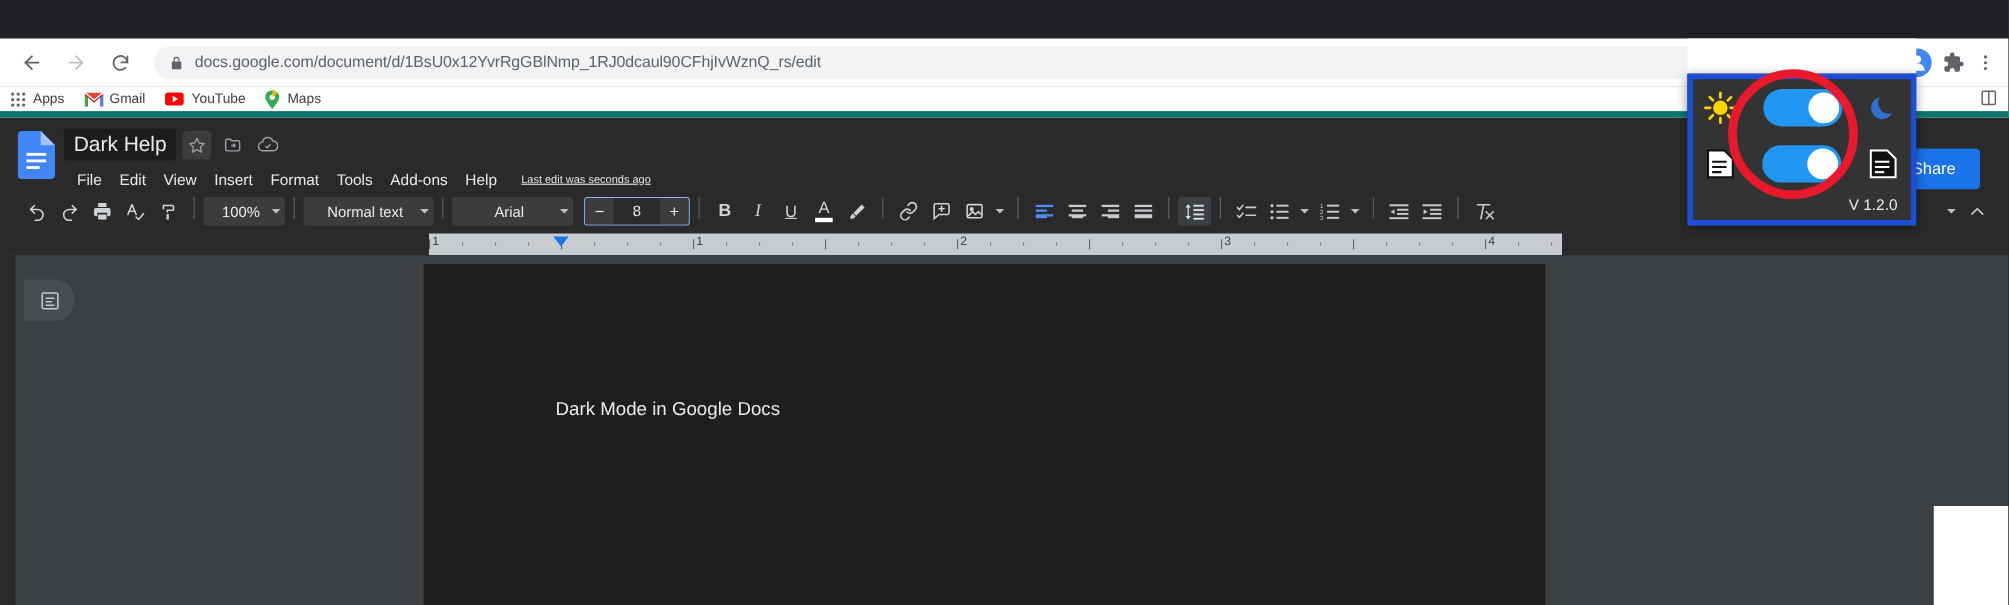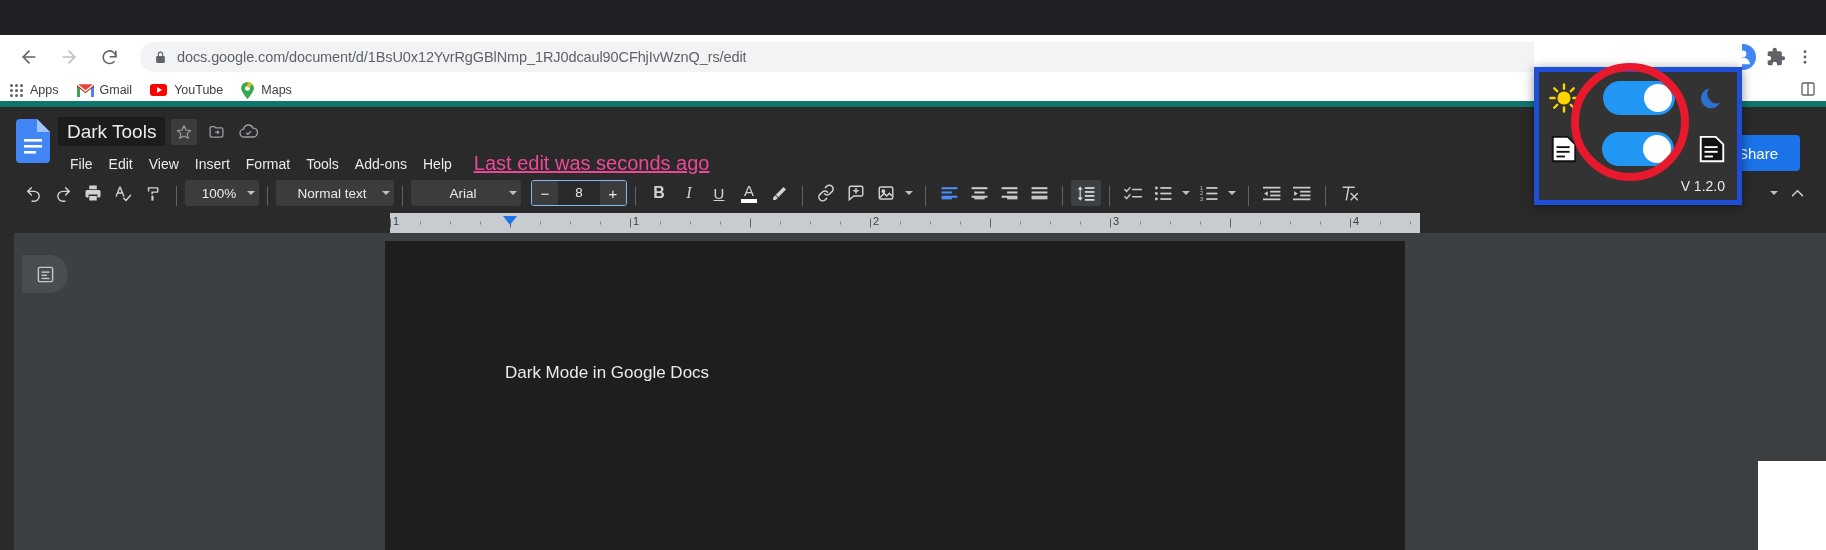--- a/index.html
+++ b/index.html
@@ -66,33 +66,33 @@
   .title-block { display:flex; flex-direction:column; }
   .title-line { display:flex; align-items:center; gap:2px; }
   .doc-title {
     font-size:19px; color:#e8eaed; background:#1c1c1c; padding:3px 9px;
     border-radius:2px; line-height:1.22;
   }
   .t-ico { width:26px; height:26px; display:flex; align-items:center; justify-content:center; color:#9aa0a6; margin-left:4px;}
   .t-ico.boxed { background:#3c3c3c; border-radius:3px; }
   .menu-line { display:flex; align-items:center; gap:0; padding:6px 0 0 4px; }
   .menu-item { font-size:14px; color:#e8eaed; padding:3px 8px; border-radius:3px; }
-  .last-edit { font-size:20px; color:#ec4899; text-decoration:underline; margin-left:14px; }
+  .last-edit { font-size:10px; color:#e5e5e5; text-decoration:underline; margin-left:14px; }
   .header-right {
     margin-left:auto; display:flex; align-items:center; gap:8px; padding-right:14px; padding-top:18px;
   }
   .trend-ico { color:#9aa0a6; display:flex; }
   .share-btn {
     background:#1a73e8; color:#fff; font-size:15px; padding:9px 22px 9px 20px;
     border-radius:4px; display:flex; align-items:center; gap:7px; font-weight:500;
   }
 
   
   .format-bar {
-    background:#2a2a2a; display:flex; align-items:flex-end; gap:0;
+    background:#2a2a2a; display:flex; align-items:flex-start; gap:0;
     padding:5px 14px 7px 18px; height:38px; position:relative;
   }
   .tb { width:30px; height:26px; display:flex; align-items:center; justify-content:center;
         color:#d0d3d6; border-radius:3px; flex:0 0 auto; }
   .tb.active { background:#3c4043; }
   .sep { width:1px; height:20px; background:#5f6368; margin:0 8px; flex:0 0 auto;}
   .combo {
     height:26px; background:#3c3c3c; border-radius:3px; display:flex; align-items:center;
     justify-content:space-between; padding:0 4px 0 10px; color:#e8eaed; font-size:13.5px;
     flex:0 0 auto; gap:4px;
@@ -292,21 +292,21 @@
           <path fill="#4285f4" d="M4 0h17l13 13v27a4 4 0 0 1-4 4H4a4 4 0 0 1-4-4V4a4 4 0 0 1 4-4z"></path>
           <path fill="#a1c2fa" d="M21 0l13 13H21z"></path>
           <rect x="8" y="20" width="18" height="2.6" fill="#fff"></rect>
           <rect x="8" y="26" width="18" height="2.6" fill="#fff"></rect>
           <rect x="8" y="32" width="12" height="2.6" fill="#fff"></rect>
         </svg>
       </span>
 
       <div class="title-block">
         <div class="title-line">
-          <span class="doc-title">Dark Tools</span>
+          <span class="doc-title">Dark Help</span>
           <span class="t-ico boxed">
             <svg width="16" height="16" viewBox="0 0 24 24" fill="none" stroke="currentColor" stroke-width="1.8" stroke-linejoin="round">
                 <polygon points="12 2.5 15 9 22 9.8 16.8 14.5 18.2 21.5 12 18 5.8 21.5 7.2 14.5 2 9.8 9 9"></polygon>
               </svg>
           </span>
           <span class="t-ico">
             <svg width="17" height="17" viewBox="0 0 24 24" fill="none" stroke="currentColor" stroke-width="1.8">
                 <path d="M3 7a2 2 0 0 1 2-2h4l2 2h8a2 2 0 0 1 2 2v9a2 2 0 0 1-2 2H5a2 2 0 0 1-2-2z"></path>
                 <path d="M10 13h5m-2-2.2L15.2 13 13 15.2"></path>
               </svg>

